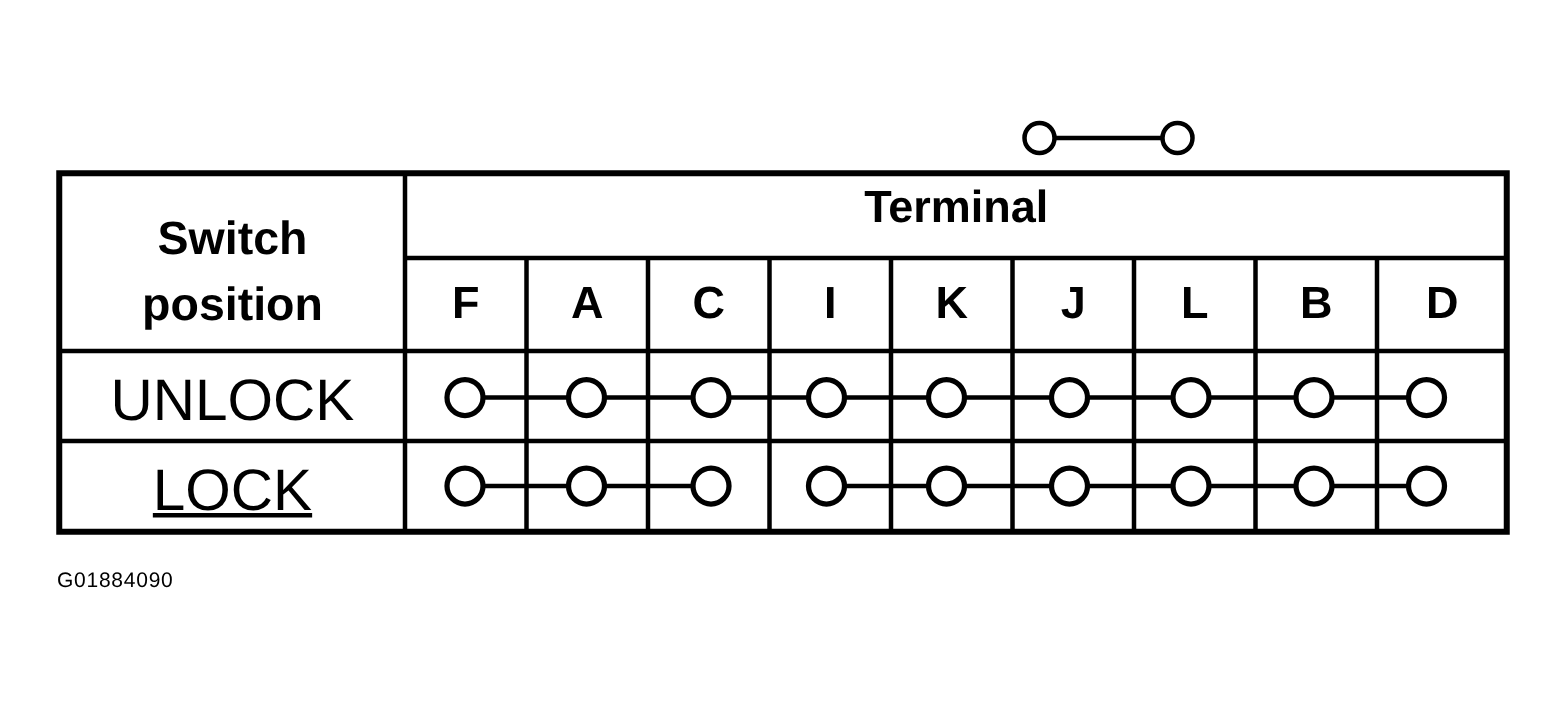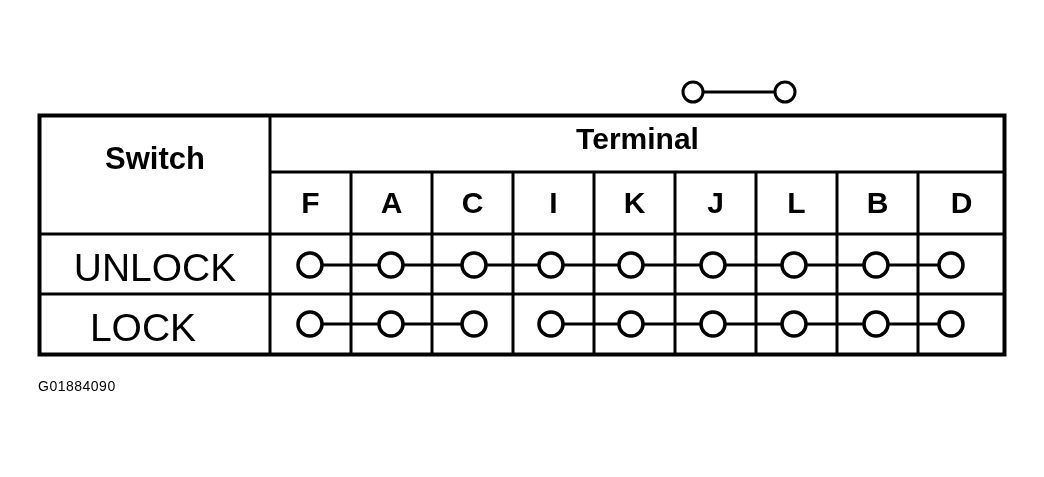--- a/index.html
+++ b/index.html
@@ -71,30 +71,31 @@
     <circle cx="631" cy="324" r="12" fill="#fff" stroke="#000" stroke-width="3.5"></circle>
     <circle cx="713" cy="324" r="12" fill="#fff" stroke="#000" stroke-width="3.5"></circle>
     <circle cx="794" cy="324" r="12" fill="#fff" stroke="#000" stroke-width="3.5"></circle>
     <circle cx="876" cy="324" r="12" fill="#fff" stroke="#000" stroke-width="3.5"></circle>
     <circle cx="951" cy="324" r="12" fill="#fff" stroke="#000" stroke-width="3.5"></circle>
   </g>
 </svg>
 
 <div class="cell-text hdr" style="left:40px; top:126px; width:230px;margin-top:11px;">
   <div>Switch</div>
+  <div>position</div>
 </div>
 
 <div class="cell-text term-label" style="left:270px; top:122px; width:735px;">Terminal</div>
 
 <div class="cell-text letter" style="left:270px; top:186px; width:81px;">F</div>
 <div class="cell-text letter" style="left:351px; top:186px; width:81px;">A</div>
 <div class="cell-text letter" style="left:432px; top:186px; width:81px;">C</div>
 <div class="cell-text letter" style="left:513px; top:186px; width:81px;">I</div>
 <div class="cell-text letter" style="left:594px; top:186px; width:81px;">K</div>
 <div class="cell-text letter" style="left:675px; top:186px; width:81px;">J</div>
 <div class="cell-text letter" style="left:756px; top:186px; width:81px;">L</div>
 <div class="cell-text letter" style="left:837px; top:186px; width:81px;">B</div>
 <div class="cell-text letter" style="left:918px; top:186px; width:87px;">D</div>
 
 <div class="cell-text row-label" style="left:40px; top:246px; width:230px;">UNLOCK</div>
-<div class="cell-text row-label" style="left:28px; top:306px; width:230px;">LOCK</div>
+<div class="cell-text row-label" style="left:40px; top:306px; width:230px;text-decoration:underline;">LOCK</div>
 
 <div class="fig-id">G01884090</div>
 
 </body></html>

